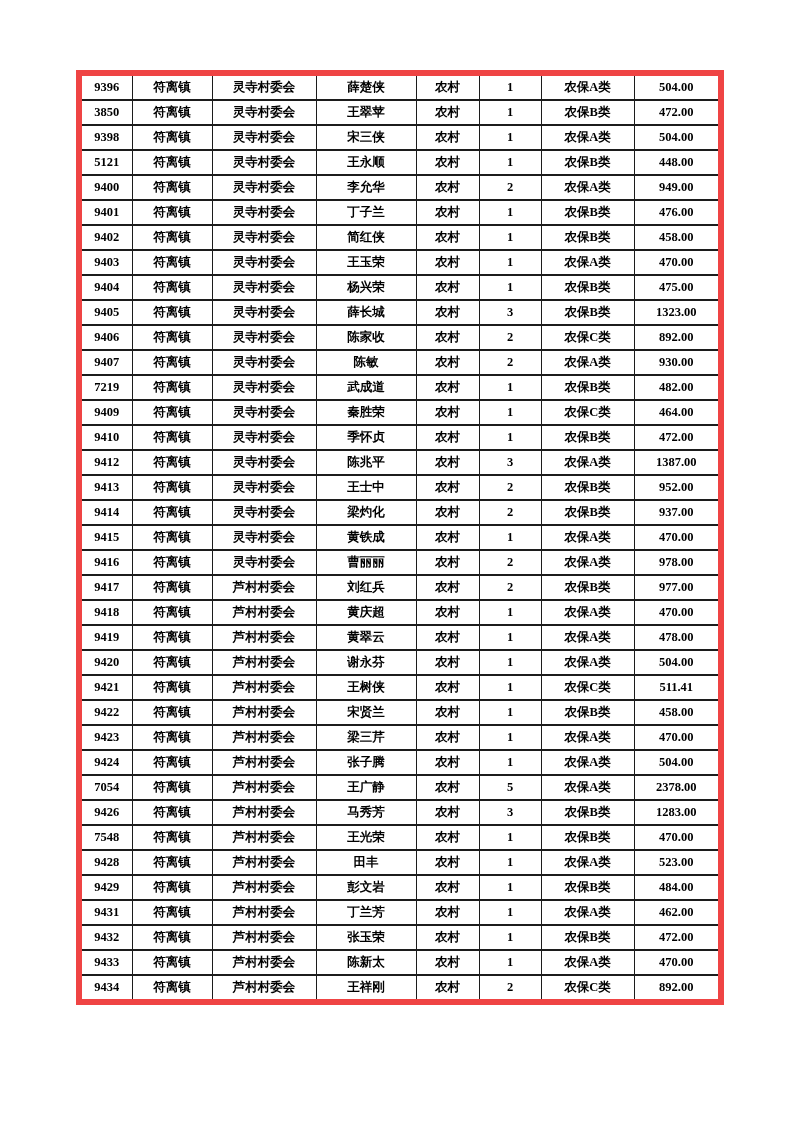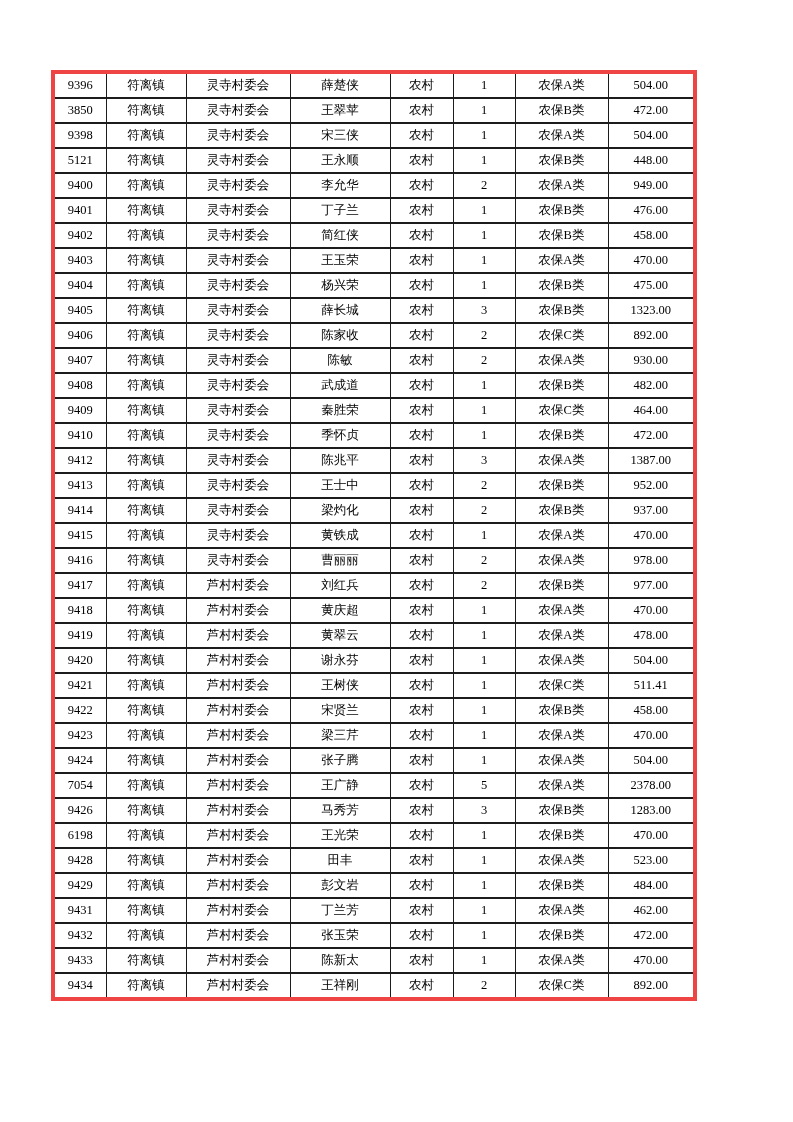--- a/index.html
+++ b/index.html
@@ -10,26 +10,27 @@
   .page {
     position: relative;
     width: 793px;
     height: 1122px;
     background: #ffffff;
     overflow: hidden;
     font-family: "Liberation Serif", "DejaVu Serif", serif;
   }
   table.data-table {
     position: absolute;
-    left: 51px;
+    left: 76px;
     top: 70px;
     width: 642px;
     border-collapse: collapse;
     table-layout: fixed;
-    border: 4px solid #ef4444;
+    border: 6px solid #ef4444;
+    font-weight: bold;
   }
   table.data-table td {
     height: 23px;
     padding: 0 2px;
     text-align: center;
     vertical-align: middle;
     font-size: 12.5px;
     color: #000000;
     border: 1px solid #1c1c1c;
     border-top: 2px solid #1c1c1c;
@@ -176,21 +177,21 @@
     <td>9407</td>
     <td>符离镇</td>
     <td>灵寺村委会</td>
     <td>陈敏</td>
     <td>农村</td>
     <td>2</td>
     <td>农保A类</td>
     <td>930.00</td>
   </tr>
         <tr>
-    <td>9408</td>
+    <td>7219</td>
     <td>符离镇</td>
     <td>灵寺村委会</td>
     <td>武成道</td>
     <td>农村</td>
     <td>1</td>
     <td>农保B类</td>
     <td>482.00</td>
   </tr>
         <tr>
     <td>9409</td>
@@ -356,21 +357,21 @@
     <td>9426</td>
     <td>符离镇</td>
     <td>芦村村委会</td>
     <td>马秀芳</td>
     <td>农村</td>
     <td>3</td>
     <td>农保B类</td>
     <td>1283.00</td>
   </tr>
         <tr>
-    <td>6198</td>
+    <td>7548</td>
     <td>符离镇</td>
     <td>芦村村委会</td>
     <td>王光荣</td>
     <td>农村</td>
     <td>1</td>
     <td>农保B类</td>
     <td>470.00</td>
   </tr>
         <tr>
     <td>9428</td>

